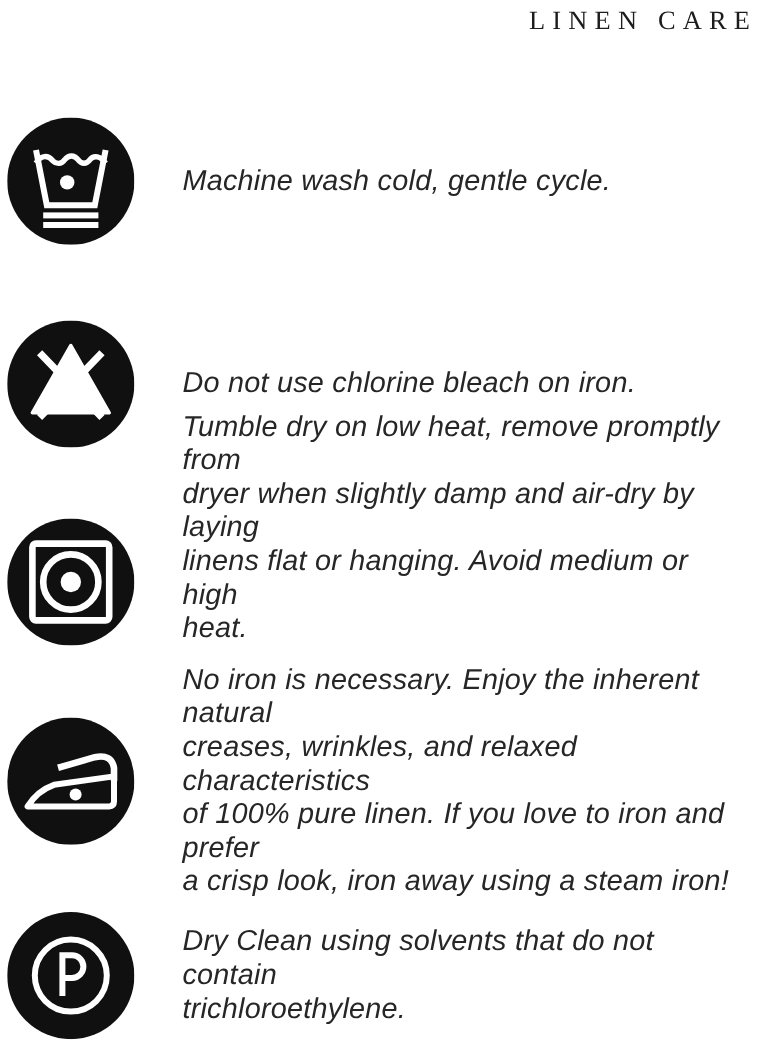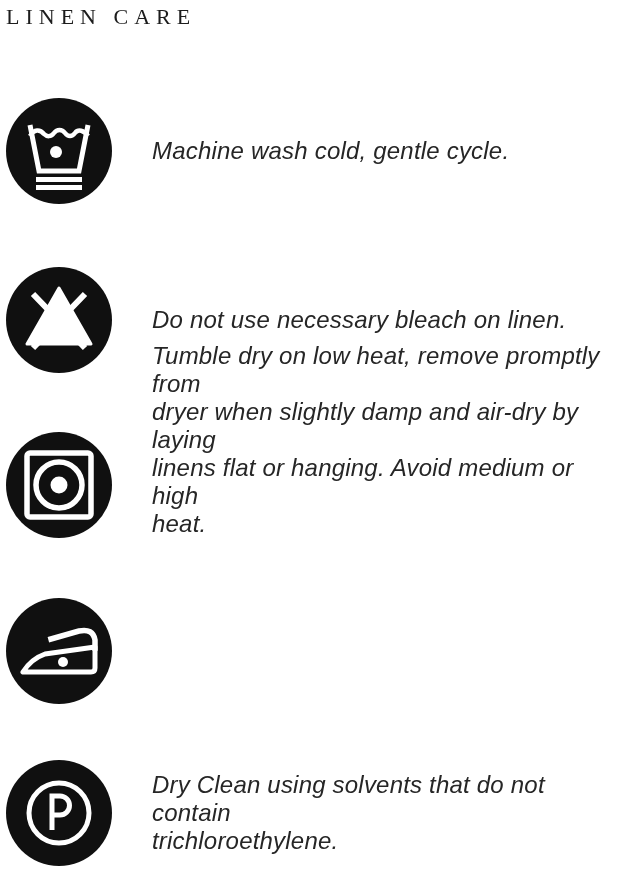--- a/index.html
+++ b/index.html
@@ -5,21 +5,21 @@
   html,body{margin:0;padding:0;background:#ffffff;}
   .page{
     position:relative;
     width:631px;height:879px;
     background:#ffffff;
     font-family:"Liberation Sans",sans-serif;
     overflow:hidden;
   }
   .title{
     position:absolute;top:0;left:0;width:100%;
-    text-align:left;
+    text-align:right;
     font-family:"Liberation Serif",serif;
     font-weight:400;
     font-size:22px;line-height:34px;
     letter-spacing:6px;
     padding-left:6px;
     box-sizing:border-box;
     color:#1c1c1c;
   }
   .row{
     position:absolute;left:6px;right:8px;
@@ -62,21 +62,21 @@
     </svg>
     <div class="caption">Machine wash cold, gentle cycle.</div>
   </div>
 
   <div class="row row2">
     <svg class="icon" viewBox="0 0 106 106" aria-hidden="true">
       <circle cx="53" cy="53" r="53" fill="#101010"></circle>
       <path d="M27,27 L79,81 M79,27 L27,81" stroke="#ffffff" stroke-width="6"></path>
       <path d="M53,21 L85,77 L21,77 Z" fill="#ffffff" stroke="#ffffff" stroke-width="3" stroke-linejoin="round"></path>
     </svg>
-    <div class="caption">Do not use necessary bleach on linen.</div>
+    <div class="caption">Do not use chlorine bleach on iron.</div>
   </div>
 
   <div class="row row3">
     <svg class="icon" viewBox="0 0 106 106" aria-hidden="true">
       <circle cx="53" cy="53" r="53" fill="#101010"></circle>
       <rect x="21" y="21" width="64" height="64" rx="3" fill="none" stroke="#ffffff" stroke-width="5.5"></rect>
       <circle cx="53" cy="53" r="23" fill="none" stroke="#ffffff" stroke-width="5.5"></circle>
       <circle cx="53" cy="53" r="8.5" fill="#ffffff"></circle>
     </svg>
     <div class="caption">Tumble dry on low heat, remove promptly from
@@ -85,20 +85,24 @@
 heat.</div>
   </div>
 
   <div class="row row4">
     <svg class="icon" viewBox="0 0 106 106" aria-hidden="true">
       <circle cx="53" cy="53" r="53" fill="#101010"></circle>
       <path d="M17,74 L85,74 Q89,74 89,70 L89,49 L39,56 Q25,61 17,74 Z" fill="none" stroke="#ffffff" stroke-width="5" stroke-linejoin="round"></path>
       <path d="M45,41 L73,33 Q87,30 89,42 L89,50" fill="none" stroke="#ffffff" stroke-width="5.5" stroke-linecap="square"></path>
       <circle cx="57" cy="64" r="5" fill="#ffffff"></circle>
     </svg>
+    <div class="caption">No iron is necessary. Enjoy the inherent natural
+creases, wrinkles, and relaxed characteristics
+of 100% pure linen. If you love to iron and prefer
+a crisp look, iron away using a steam iron!</div>
   </div>
 
   <div class="row row5">
     <svg class="icon" viewBox="0 0 106 106" aria-hidden="true">
       <circle cx="53" cy="53" r="53" fill="#101010"></circle>
       <circle cx="53" cy="53" r="30" fill="none" stroke="#ffffff" stroke-width="5"></circle>
       <path d="M46,70 L46,36 L54,36 A9.5,9.5 0 0 1 54,55 L46,55" fill="none" stroke="#ffffff" stroke-width="5"></path>
     </svg>
     <div class="caption">Dry Clean using solvents that do not contain
 trichloroethylene.</div>

